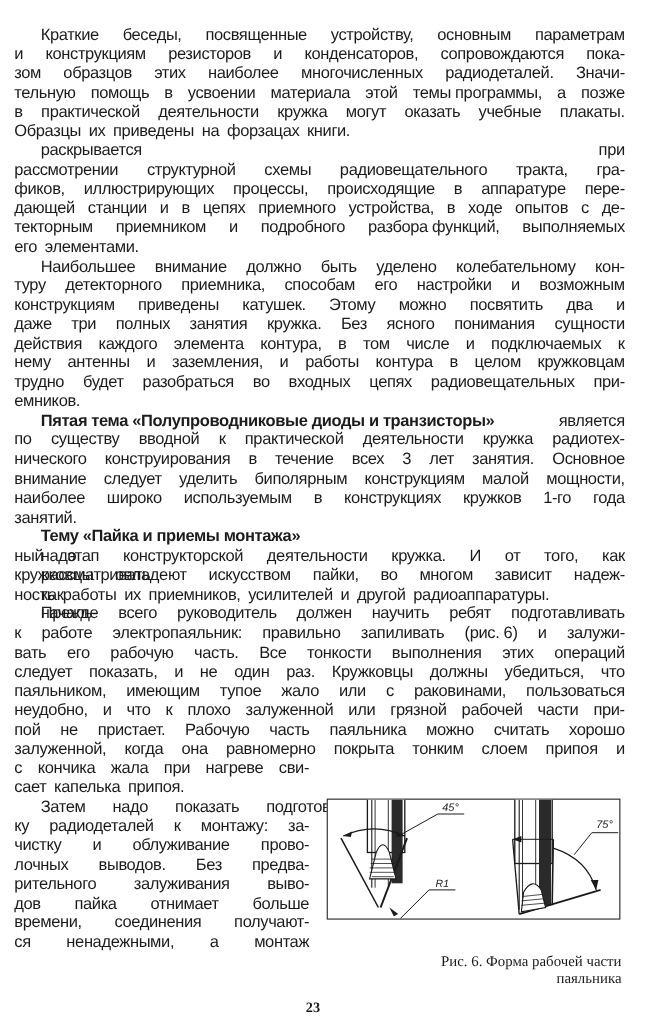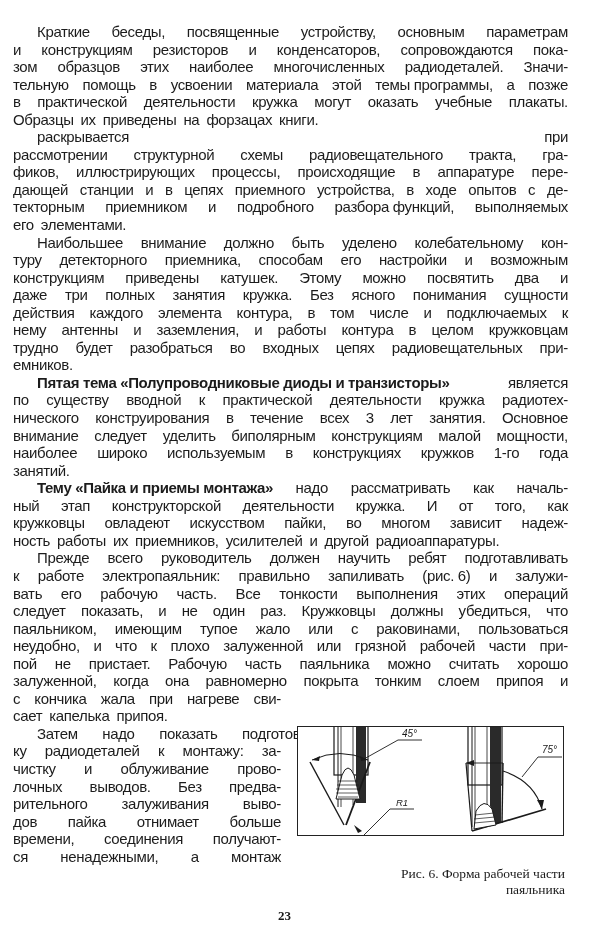--- a/index.html
+++ b/index.html
@@ -311,21 +311,21 @@
           <span class="w">конструкциях</span>
           <span class="w">кружков</span>
           <span class="w">1-го</span>
           <span class="w">года</span>
         </div>
         <div class="ln end">
           <span class="w">занятий.</span>
         </div>
       </div>
       <div>
-        <div class="ln ind" style="justify-content: space-between;">
+        <div class="ln ind" style="justify-content: space-between; flex-direction: column;">
           <span class="w bold">Тему «Пайка и приемы монтажа»</span>
           <span class="w">надо</span>
           <span class="w">рассматривать</span>
           <span class="w">как</span>
           <span class="w">началь-</span>
         </div>
         <div class="ln">
           <span class="w">ный</span>
           <span class="w">этап</span>
           <span class="w">конструкторской</span>

